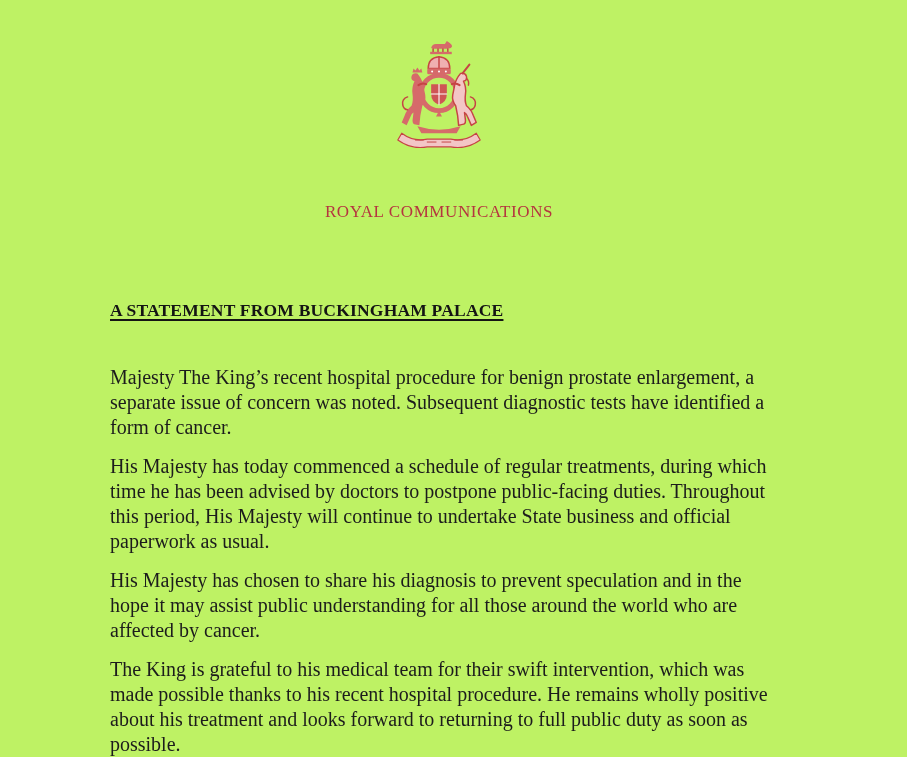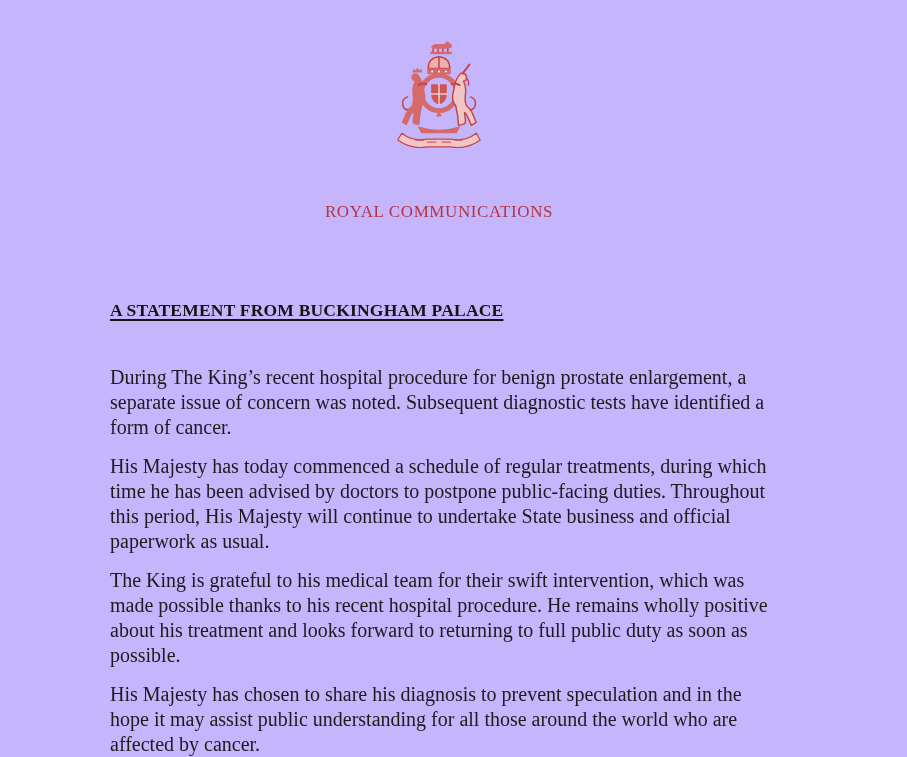--- a/index.html
+++ b/index.html
@@ -1,20 +1,20 @@
 <!DOCTYPE html>
 <html><head>
 <meta charset="utf-8">
 <style>
   html, body { margin: 0; padding: 0; background: #ffffff; }
   .page {
     position: relative;
     width: 907px;
     height: 757px;
-    background: #c4b5fd;
+    background: #bef264;
     font-family: "Liberation Serif", serif;
     overflow: hidden;
   }
   .doc-column {
     margin-left: 110px;
     width: 658px;
   }
   .crest-wrap {
     padding-top: 38px;
     text-align: center;
@@ -94,20 +94,20 @@
           <path d="M28 104 h8 M40 106 h9 M55 106 h9 M68 104 h8" stroke="#c64444" stroke-width="1"></path>
         </g>
       </svg>
     </div>
 
     <div class="org-name">ROYAL COMMUNICATIONS</div>
 
     <h1 class="doc-title"><span class="underlined">A STATEMENT FROM BUCKINGHAM PALACE</span></h1>
 
     <div class="body-text">
-      <p class="para">During The King’s recent hospital procedure for benign prostate enlargement, a separate issue of concern was noted. Subsequent diagnostic tests have identified a form of cancer.</p>
+      <p class="para">Majesty The King’s recent hospital procedure for benign prostate enlargement, a separate issue of concern was noted. Subsequent diagnostic tests have identified a form of cancer.</p>
       <p class="para">His Majesty has today commenced a schedule of regular treatments, during which time he has been advised by doctors to postpone public-facing duties. Throughout this period, His Majesty will continue to undertake State business and official paperwork as usual.</p>
+      <p class="para">His Majesty has chosen to share his diagnosis to prevent speculation and in the hope it may assist public understanding for all those around the world who are affected by cancer.</p>
       <p class="para">The King is grateful to his medical team for their swift intervention, which was made possible thanks to his recent hospital procedure. He remains wholly positive about his treatment and looks forward to returning to full public duty as soon as possible.</p>
-      <p class="para">His Majesty has chosen to share his diagnosis to prevent speculation and in the hope it may assist public understanding for all those around the world who are affected by cancer.</p>
     </div>
 
   </div>
 </div>
 
 </body></html>

